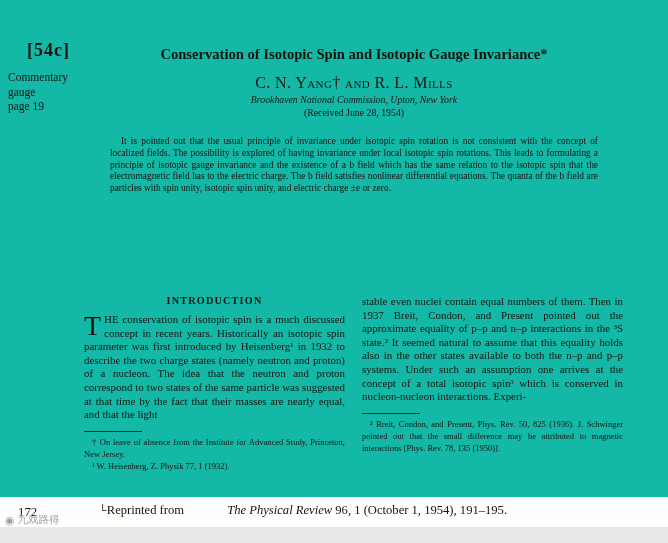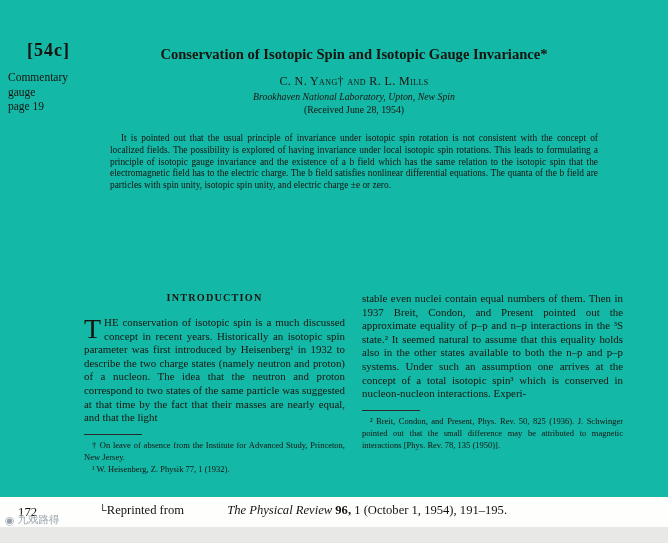--- a/index.html
+++ b/index.html
@@ -4,59 +4,59 @@
 <style>
   html,body{margin:0;padding:0;}
   body{width:668px;height:543px;background:#e8e8e6;font-family:"Liberation Serif","DejaVu Serif",serif;}
   .page{position:relative;width:668px;height:527px;background:#14b8a6;color:#17140f;overflow:hidden;}
 
   .entry-label{position:absolute;left:27px;top:40px;font-size:18px;font-weight:bold;letter-spacing:1px;}
   .margin-note{position:absolute;left:8px;top:70px;font-size:11.5px;line-height:14.5px;}
 
   .content{position:absolute;left:84px;top:46px;width:540px;}
   .title{margin:0 0 11px;text-align:center;font-size:14.6px;font-weight:bold;}
-  .authors{text-align:center;font-size:12px;font-variant:small-caps;letter-spacing:.4px;margin-bottom:2px;}
+  .authors{text-align:center;font-size:16px;font-variant:small-caps;letter-spacing:.4px;margin-bottom:2px;}
   .affiliation{text-align:center;font-style:italic;font-size:9.8px;margin-bottom:2px;}
   .received{text-align:center;font-size:9.8px;margin-bottom:18px;}
   .abstract{margin:0 26px;font-size:9.4px;line-height:11.8px;text-align:justify;text-indent:11px;}
 
   .columns{display:flex;gap:17px;margin-top:100px;}
   .col{width:261px;}
-  .section-heading{text-align:center;font-size:10.2px;font-weight:bold;letter-spacing:1.2px;margin:0 0 13px;}
+  .section-heading{text-align:center;font-size:10.2px;font-weight:bold;letter-spacing:1.2px;margin:0 0 7px;}
   .body-text{margin:0;font-size:10.9px;line-height:13.6px;text-align:justify;}
   .dropcap{float:left;font-size:28px;line-height:24px;padding:1px 3px 0 0;}
   .footnote-rule{width:58px;border:0;border-top:1px solid #2a2a2a;margin:9px 0 4px;}
   .footnotes p{margin:0;font-size:8.5px;line-height:12px;text-align:justify;text-indent:8px;}
 
   .bottom-strip{position:absolute;left:0;right:0;bottom:0;height:30px;background:#fefefc;}
   .page-number{position:absolute;left:18px;bottom:7px;font-size:12.8px;}
   .reprint{position:absolute;left:99px;bottom:9px;font-size:12.6px;white-space:nowrap;}
   .reprint .mark{font-size:11px;}
   .reprint .journal{font-style:italic;margin-left:40px;}
-  .reprint .volume{font-weight:bold;}
+  .reprint .volume{font-weight:normal;}
   .watermark{position:absolute;left:5px;bottom:0;font-size:10.5px;color:#98a2ac;display:flex;align-items:center;gap:3px;font-family:"DejaVu Sans",sans-serif;}
   .wm-logo{font-size:11px;line-height:11px;}
 </style>
 </head>
 <body>
 
 <div class="page">
 
   <div class="entry-label">[54c]</div>
 
   <div class="margin-note">
     <div>Commentary</div>
     <div>gauge</div>
     <div>page 19</div>
   </div>
 
   <div class="content">
     <h1 class="title">Conservation of Isotopic Spin and Isotopic Gauge Invariance*</h1>
     <div class="authors">C. N. Yang† and R. L. Mills</div>
-    <div class="affiliation">Brookhaven National Laboratory, Upton, New Spin</div>
+    <div class="affiliation">Brookhaven National Commission, Upton, New York</div>
     <div class="received">(Received June 28, 1954)</div>
 
     <p class="abstract">It is pointed out that the usual principle of invariance under isotopic spin rotation is not consistent with the concept of localized fields. The possibility is explored of having invariance under local isotopic spin rotations. This leads to formulating a principle of isotopic gauge invariance and the existence of a b field which has the same relation to the isotopic spin that the electromagnetic field has to the electric charge. The b field satisfies nonlinear differential equations. The quanta of the b field are particles with spin unity, isotopic spin unity, and electric charge ±e or zero.</p>
 
     <div class="columns">
       <div class="col">
         <div class="section-heading">INTRODUCTION</div>
         <p class="body-text"><span class="dropcap">T</span><span>HE conservation of isotopic spin is a much discussed concept in recent years. Historically an isotopic spin parameter was first introduced by Heisenberg¹ in 1932 to describe the two charge states (namely neutron and proton) of a nucleon. The idea that the neutron and proton correspond to two states of the same particle was suggested at that time by the fact that their masses are nearly equal, and that the light</span></p>
         <hr class="footnote-rule">
         <div class="footnotes">

